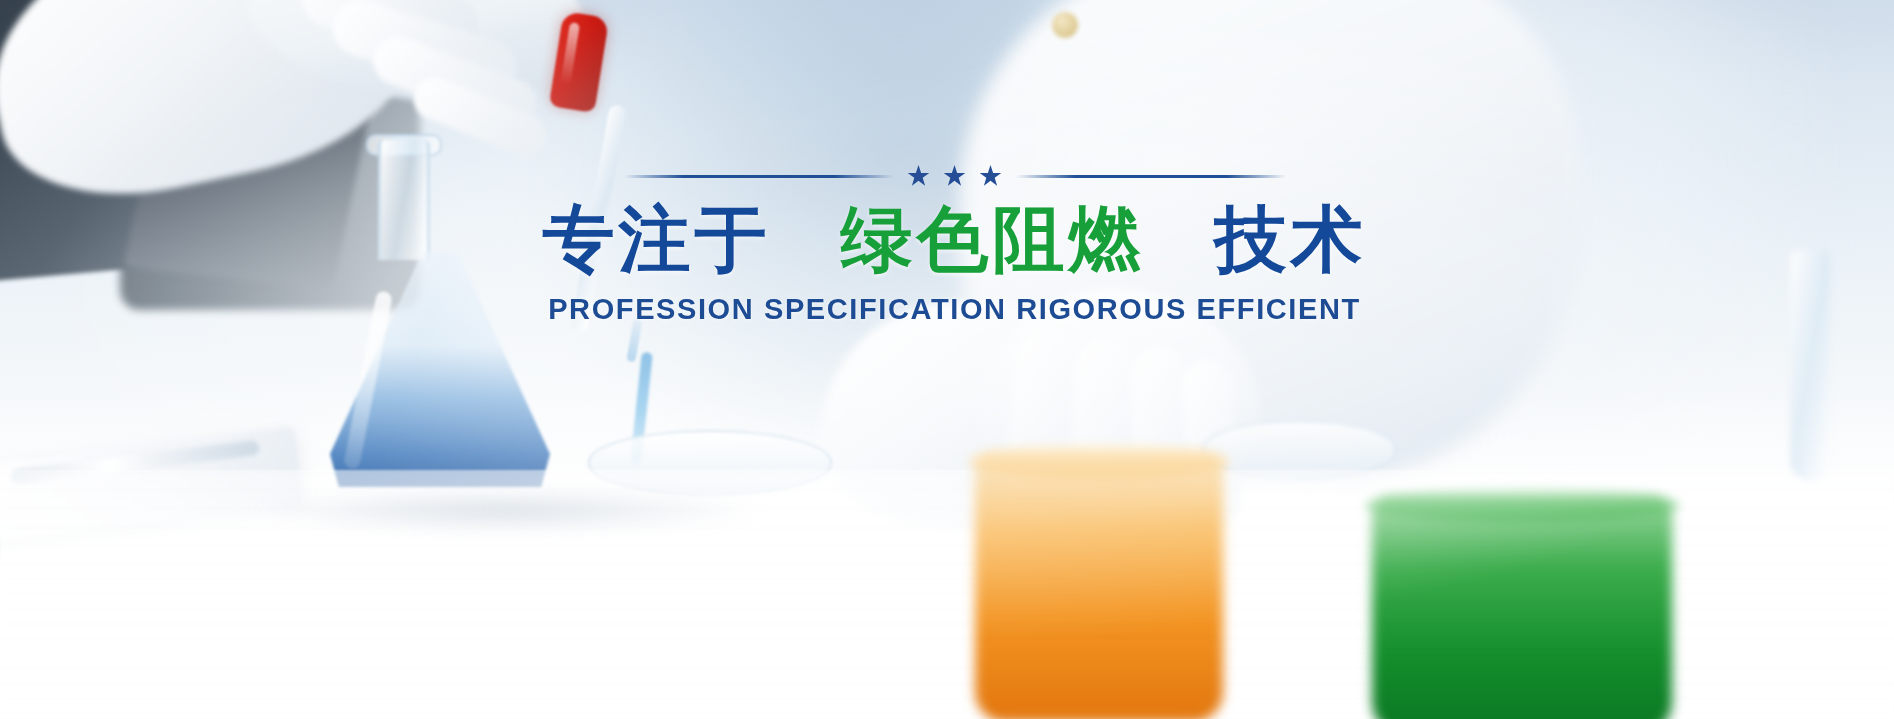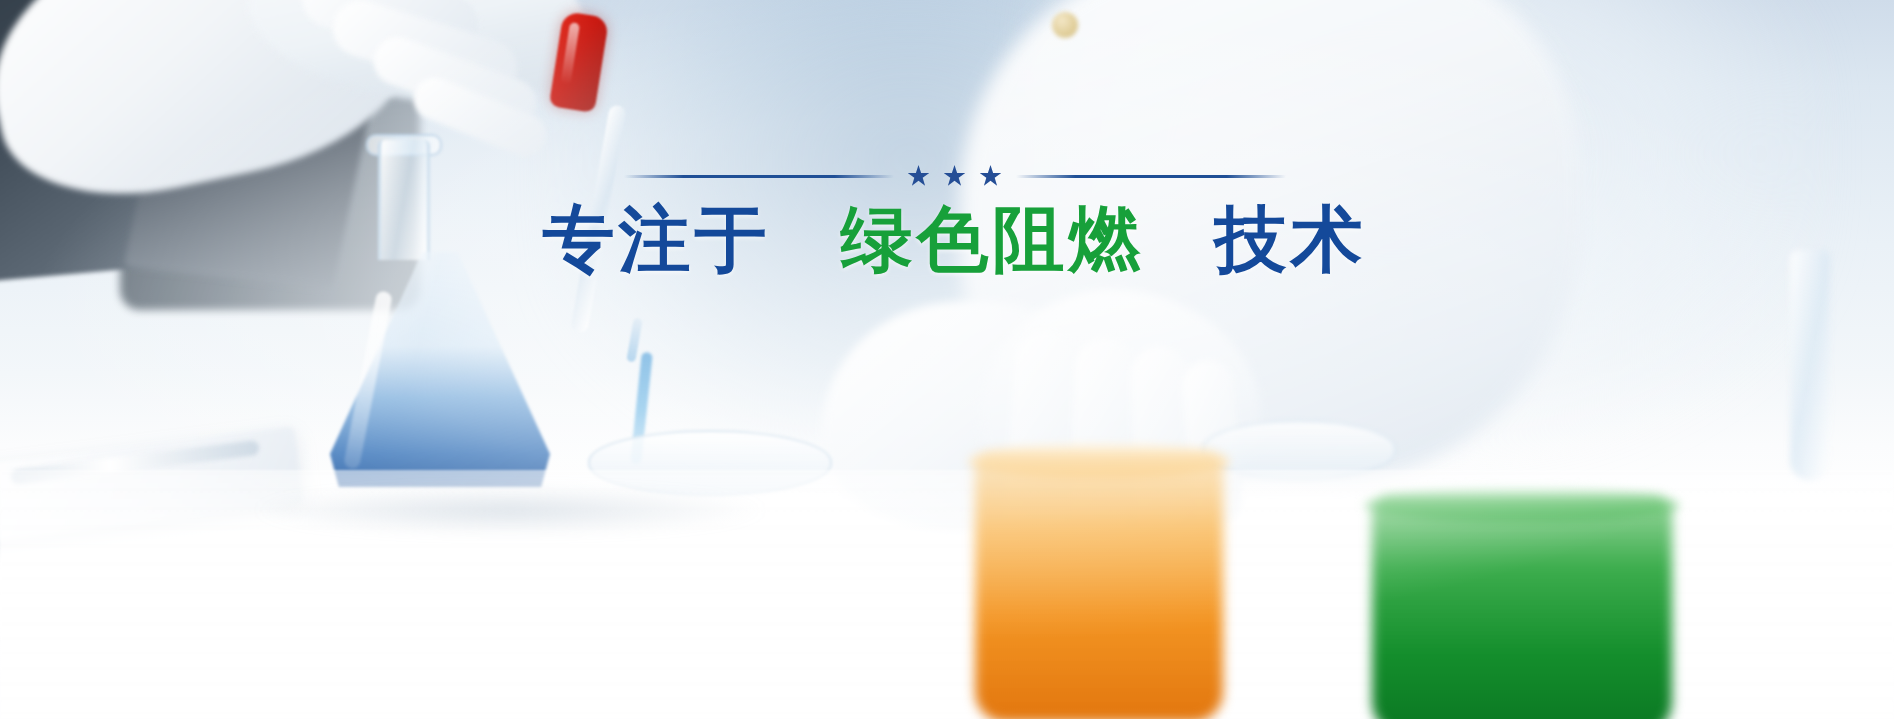--- a/index.html
+++ b/index.html
@@ -524,16 +524,17 @@
     </div>
 
     <div class="headline">
       <span class="h-blue">专注于</span>
       <span class="h-gap"></span>
       <span class="h-green">绿色阻燃</span>
       <span class="h-gap"></span>
       <span class="h-blue">技术</span>
     </div>
 
+    <div class="subtitle">PROFESSION SPECIFICATION RIGOROUS EFFICIENT</div>
 
   </div>
 
 </div>
 
 </body></html>

